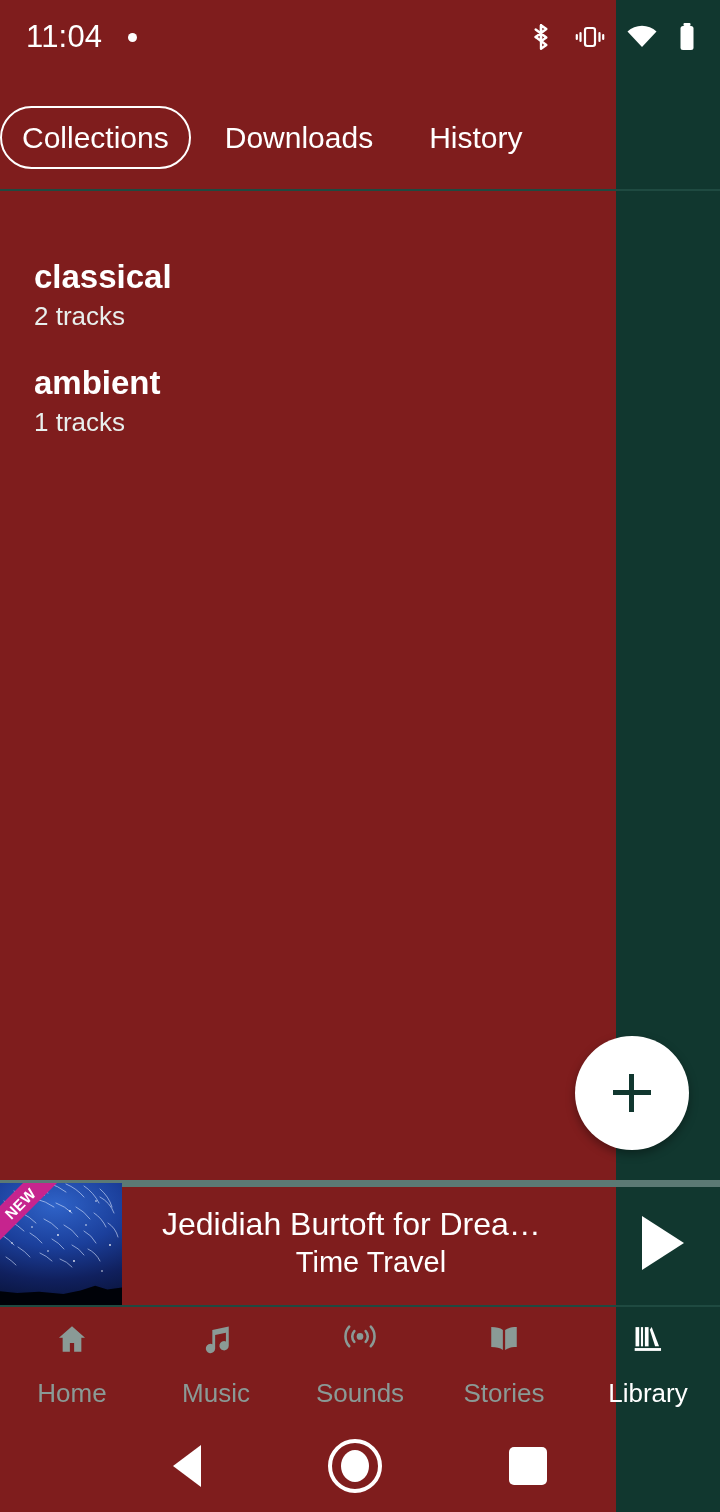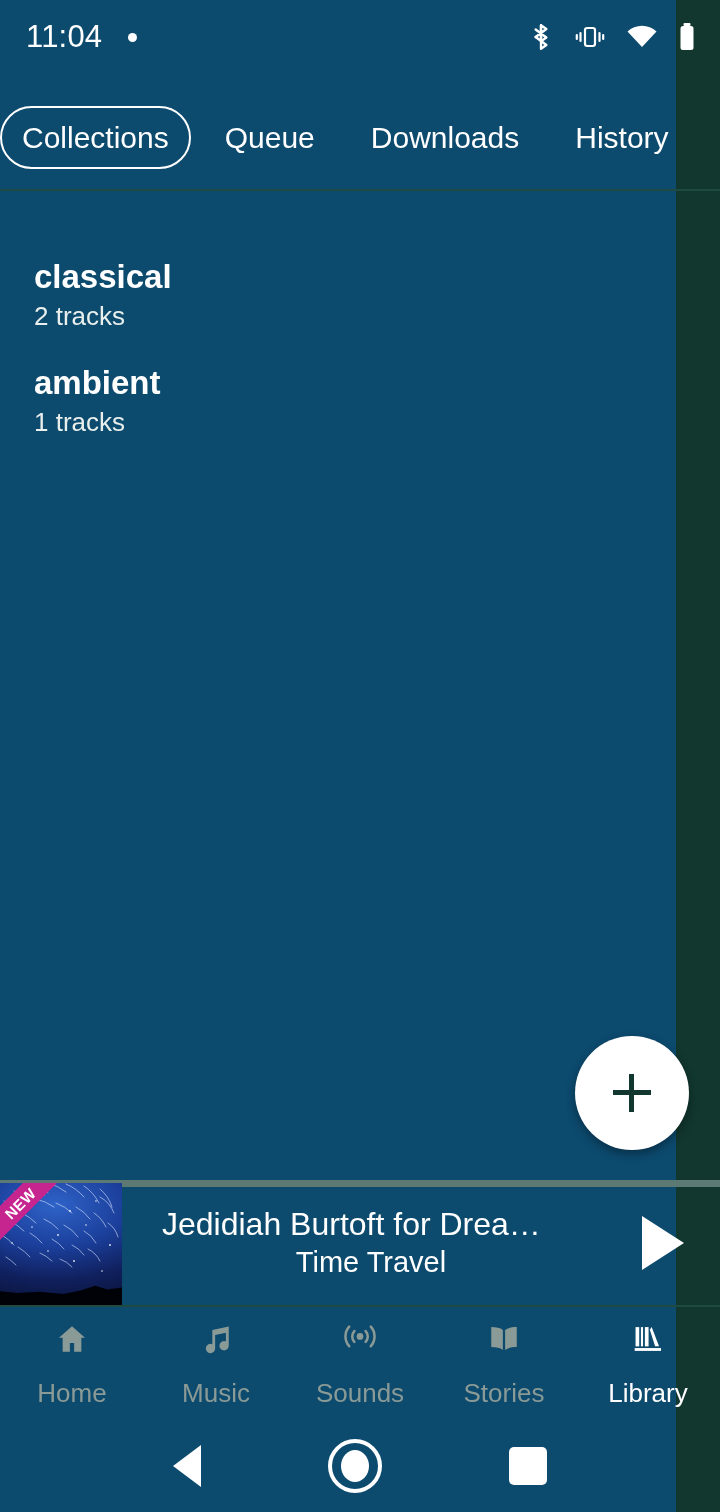--- a/index.html
+++ b/index.html
@@ -4,22 +4,22 @@
 <style>
   * { margin:0; padding:0; box-sizing:border-box; }
   html, body {
     width:720px; height:1512px;
     background:#11372f;
     font-family:"Liberation Sans", sans-serif;
     overflow:hidden;
   }
   #app {
     position:relative;
-    width:676px; height:1512px;
-    background:#0c4a6e;
+    width:616px; height:1512px;
+    background:#7f1d1d;
     color:#ffffff;
   }
 
   
   .statusbar {
     position:absolute; top:0; left:0;
     width:720px; height:74px;
     display:flex; align-items:center;
     padding:0 24px 0 26px;
   }
@@ -217,21 +217,20 @@
         <svg width="18" height="30" viewBox="0 0 18 30">
           <rect x="5.5" y="1" width="7" height="3" rx="1" fill="#fff"></rect>
           <rect x="2.5" y="4" width="13" height="24" rx="2.5" fill="#fff"></rect>
         </svg>
       </span>
     </div>
   </div>
 
   <div class="tabbar">
     <div class="tab selected">Collections</div>
-    <div class="tab">Queue</div>
     <div class="tab">Downloads</div>
     <div class="tab">History</div>
   </div>
   <div class="tabbar-divider"></div>
 
   <div class="list">
     <div class="list-item">
       <div class="list-title">classical</div>
       <div class="list-sub">2 tracks</div>
     </div>

